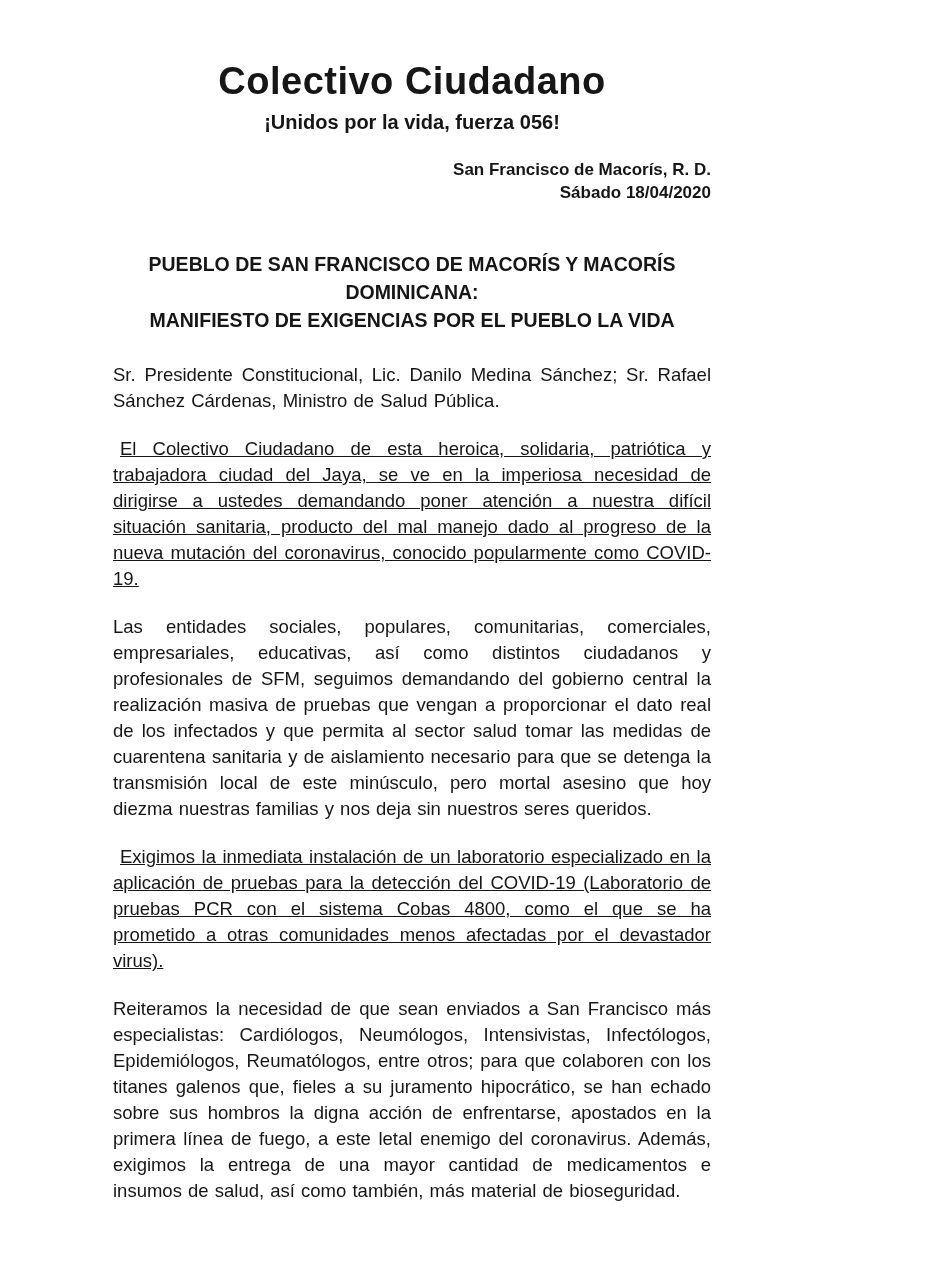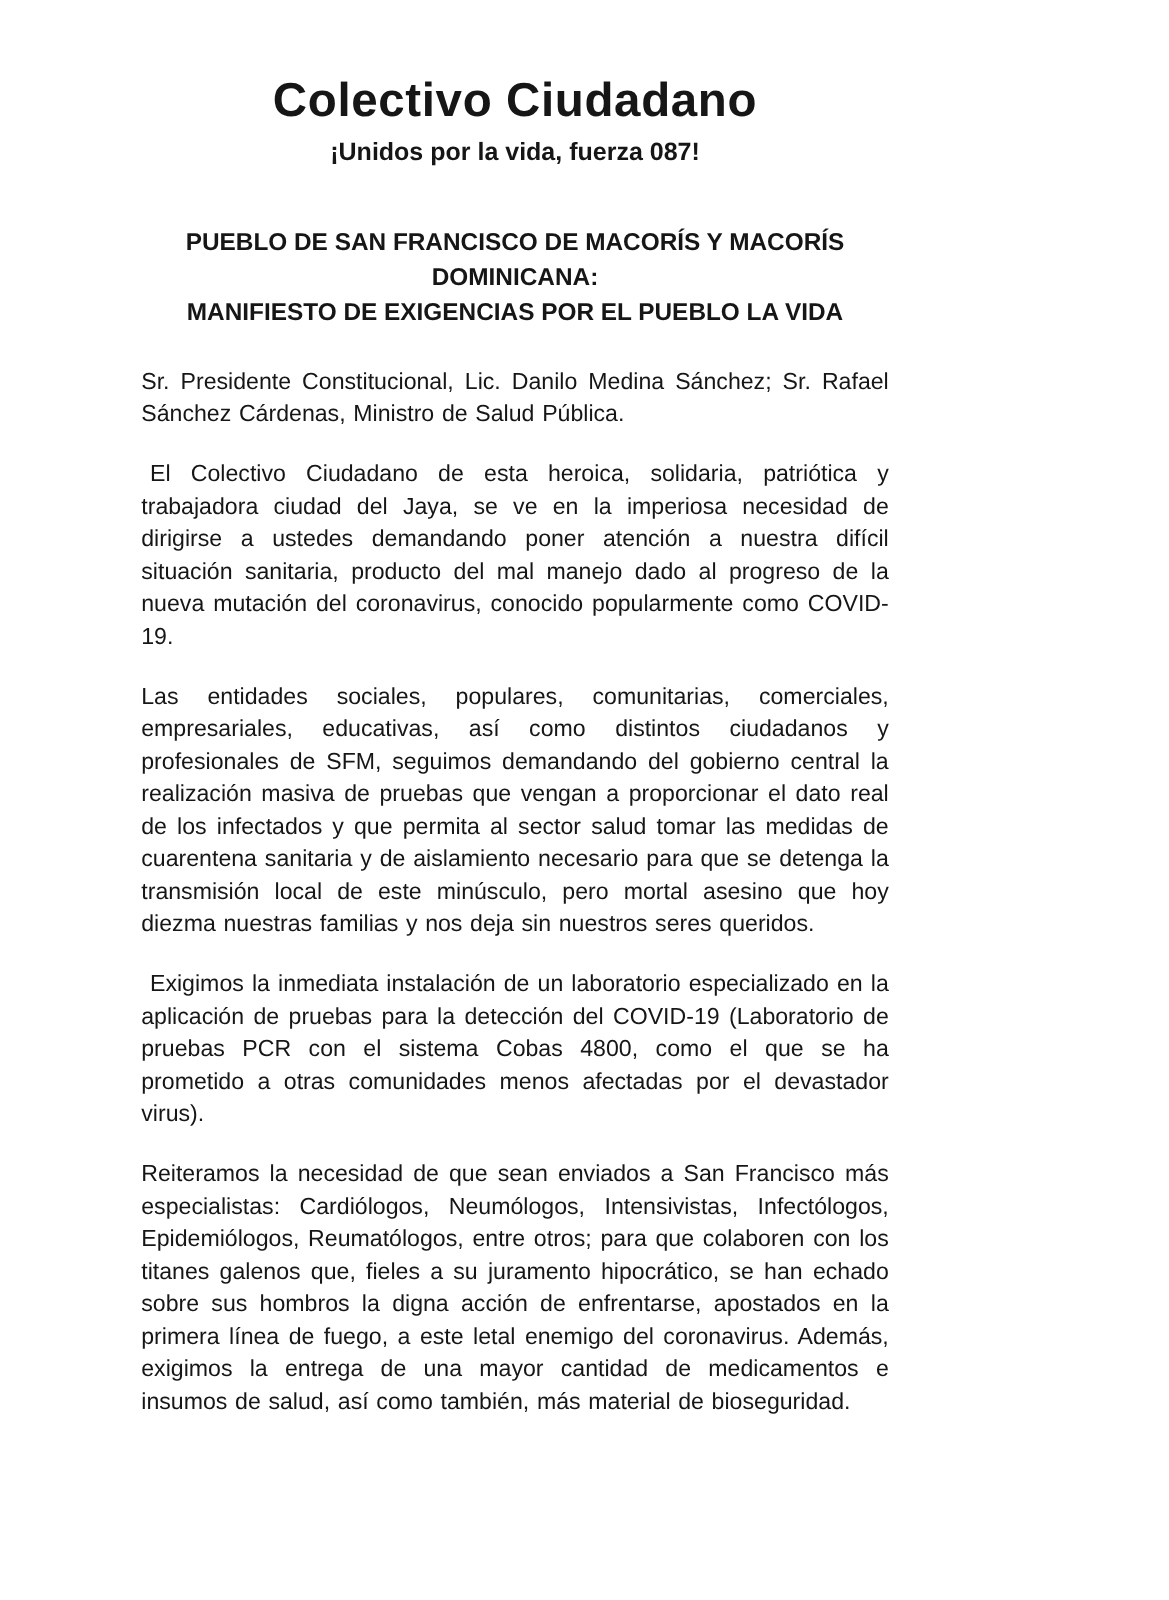--- a/index.html
+++ b/index.html
@@ -56,35 +56,38 @@
     font-size: 18.5px;
     line-height: 26px;
     text-align: justify;
   }
   .para {
     margin: 0 0 22px 0;
     word-spacing: 1px;
   }
   .para.indent {
     text-indent: 7px;
+    text-decoration: underline;
   }
   .bold {
     font-weight: normal;
   }
 </style>
 </head>
 <body>
 
 <div class="page">
 
   <h1 class="title">Colectivo Ciudadano</h1>
 
-  <div class="subtitle">¡Unidos por la vida, fuerza 087!</div>
+  <div class="subtitle">¡Unidos por la vida, fuerza 056!</div>
 
   <div class="dateline">
+    <div>San Francisco de Macorís, R. D.</div>
+    <div>Sábado 18/04/2020</div>
   </div>
 
   <div class="heading">
     <div>PUEBLO DE SAN FRANCISCO DE MACORÍS Y MACORÍS DOMINICANA:</div>
     <div>MANIFIESTO DE EXIGENCIAS POR EL PUEBLO LA VIDA</div>
   </div>
 
   <div class="body-text">
       <p class="para"><span>Sr. Presidente Constitucional, Lic. Danilo Medina Sánchez; Sr. Rafael Sánchez Cárdenas, Ministro de Salud Pública.</span></p>
       <p class="para indent"><span>El Colectivo Ciudadano de esta heroica, solidaria, patriótica y trabajadora ciudad del Jaya, se ve en la imperiosa necesidad de dirigirse a ustedes demandando poner atención a nuestra difícil situación sanitaria, producto del mal manejo dado al progreso de la nueva mutación del coronavirus, conocido popularmente como COVID-19.</span></p>

